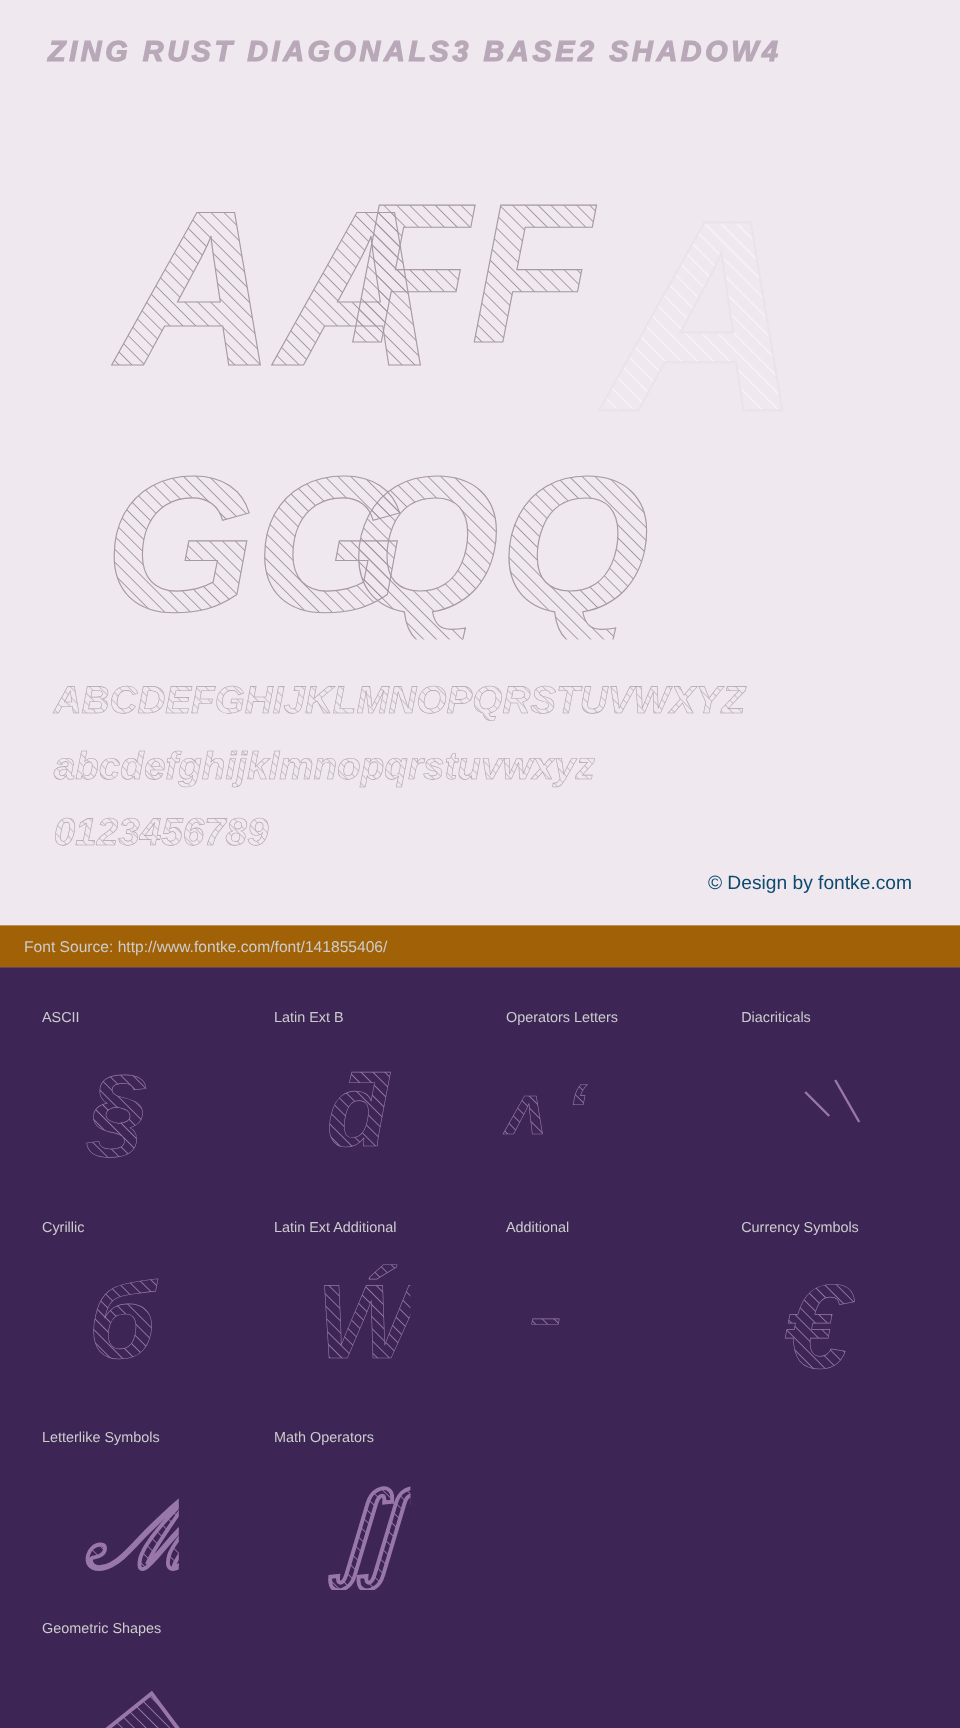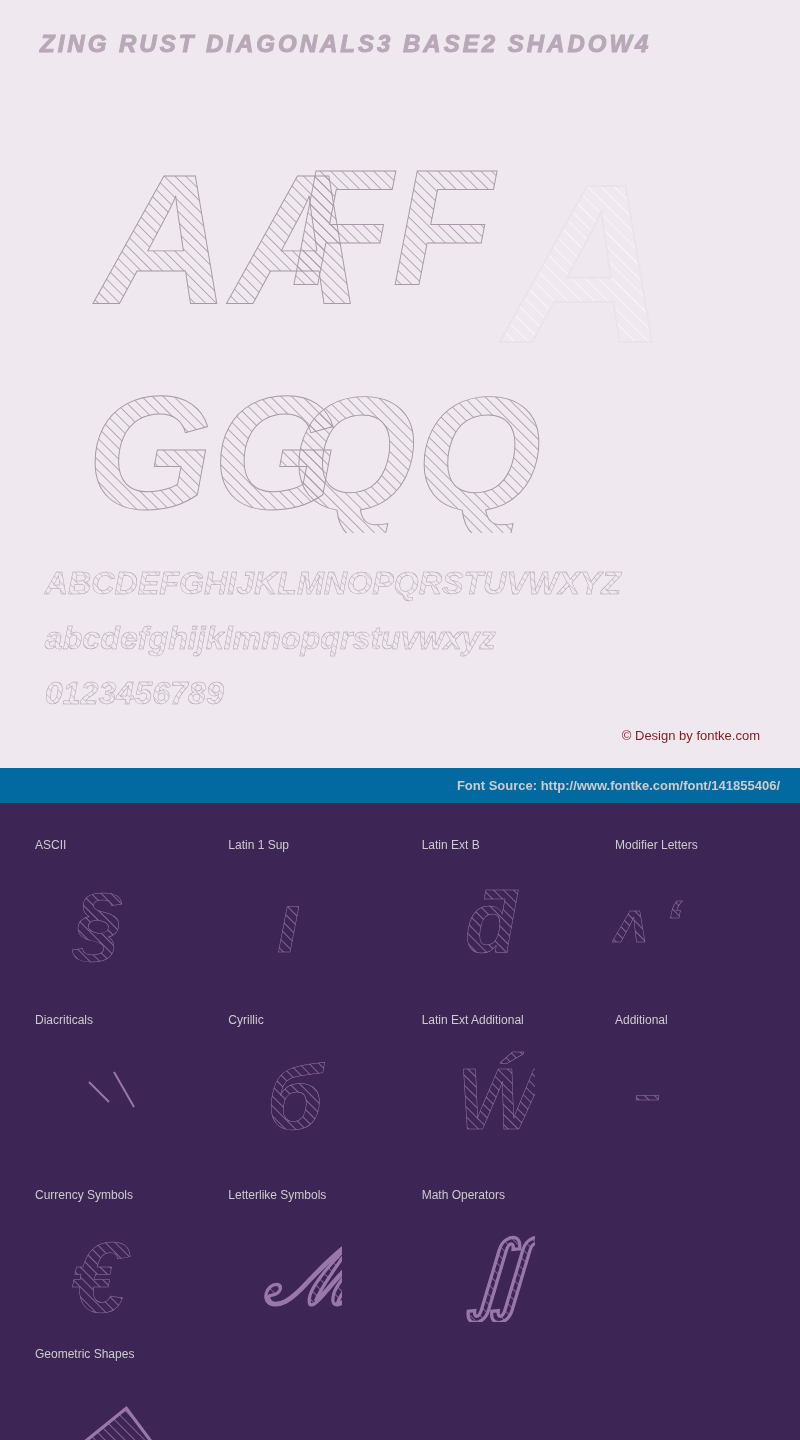--- a/index.html
+++ b/index.html
@@ -23,34 +23,33 @@
       font-family: 'Arial Black', Arial, sans-serif;
       -webkit-text-stroke: 1px #b8a8b8;
     }
 
     .sample-text-lines {
       margin-top: 20px;
     }
 
     .credit {
       text-align: right;
-      font-size: 13px;
-      color: #7f1d1d;
+      font-size: 16px;
+      color: #0c4a6e;
       margin-top: 10px;
       padding-bottom: 5px;
     }
 
     
     .font-source-bar {
-      background: #0369a1;
+      background: #a16207;
       color: #ccc;
       font-size: 13px;
       padding: 10px 20px;
-      text-align: right;
-      font-weight: bold;
+      text-align: left;
     }
 
     
     .glyph-section {
       background: #3d2555;
       padding: 20px;
     }
 
     .glyph-grid {
       display: grid;
@@ -172,51 +171,38 @@
           <defs>
             <pattern id="gdiag1" patternUnits="userSpaceOnUse" width="7" height="7" patternTransform="rotate(-45)">
               <line x1="0" y1="0" x2="0" y2="7" stroke="#9977aa" stroke-width="1.5"></line>
             </pattern>
           </defs>
           <text x="5" y="90" font-size="85" font-style="italic" font-weight="900" font-family="Arial Black, Arial, sans-serif" fill="url(#gdiag1)" stroke="#9977aa" stroke-width="0.5">§</text>
         </svg>
       </div>
     </div>
 
-    <div class="glyph-cell">
-      <div class="glyph-label">Latin 1 Sup</div>
-      <div class="glyph-char-container">
-        <svg width="80" height="110" viewBox="0 0 80 110">
-          <defs>
-            <pattern id="gdiag2" patternUnits="userSpaceOnUse" width="7" height="7" patternTransform="rotate(-45)">
-              <line x1="0" y1="0" x2="0" y2="7" stroke="#9977aa" stroke-width="1.5"></line>
-            </pattern>
-          </defs>
-          <text x="15" y="90" font-size="85" font-style="italic" font-weight="900" font-family="Arial Black, Arial, sans-serif" fill="url(#gdiag2)" stroke="#9977aa" stroke-width="0.5">ı</text>
-        </svg>
-      </div>
-    </div>
 
 
     <div class="glyph-cell">
       <div class="glyph-label">Latin Ext B</div>
       <div class="glyph-char-container">
         <svg width="80" height="110" viewBox="0 0 80 110">
           <defs>
             <pattern id="gdiag4" patternUnits="userSpaceOnUse" width="7" height="7" patternTransform="rotate(-45)">
               <line x1="0" y1="0" x2="0" y2="7" stroke="#9977aa" stroke-width="1.5"></line>
             </pattern>
           </defs>
           <text x="10" y="90" font-size="85" font-style="italic" font-weight="900" font-family="Arial Black, Arial, sans-serif" fill="url(#gdiag4)" stroke="#9977aa" stroke-width="0.5">ƌ</text>
         </svg>
       </div>
     </div>
 
     <div class="glyph-cell">
-      <div class="glyph-label">Modifier Letters</div>
+      <div class="glyph-label">Operators Letters</div>
       <div class="glyph-char-container">
         <svg width="160" height="80" viewBox="0 0 160 80">
           <defs>
             <pattern id="gdiag5" patternUnits="userSpaceOnUse" width="7" height="7" patternTransform="rotate(-45)">
               <line x1="0" y1="0" x2="0" y2="7" stroke="#9977aa" stroke-width="1.5"></line>
             </pattern>
           </defs>
           <text x="5" y="65" font-size="60" font-style="italic" font-weight="900" font-family="Arial Black, Arial, sans-serif" fill="url(#gdiag5)" stroke="#9977aa" stroke-width="0.5">ʌ  ʻ</text>
         </svg>
       </div>

